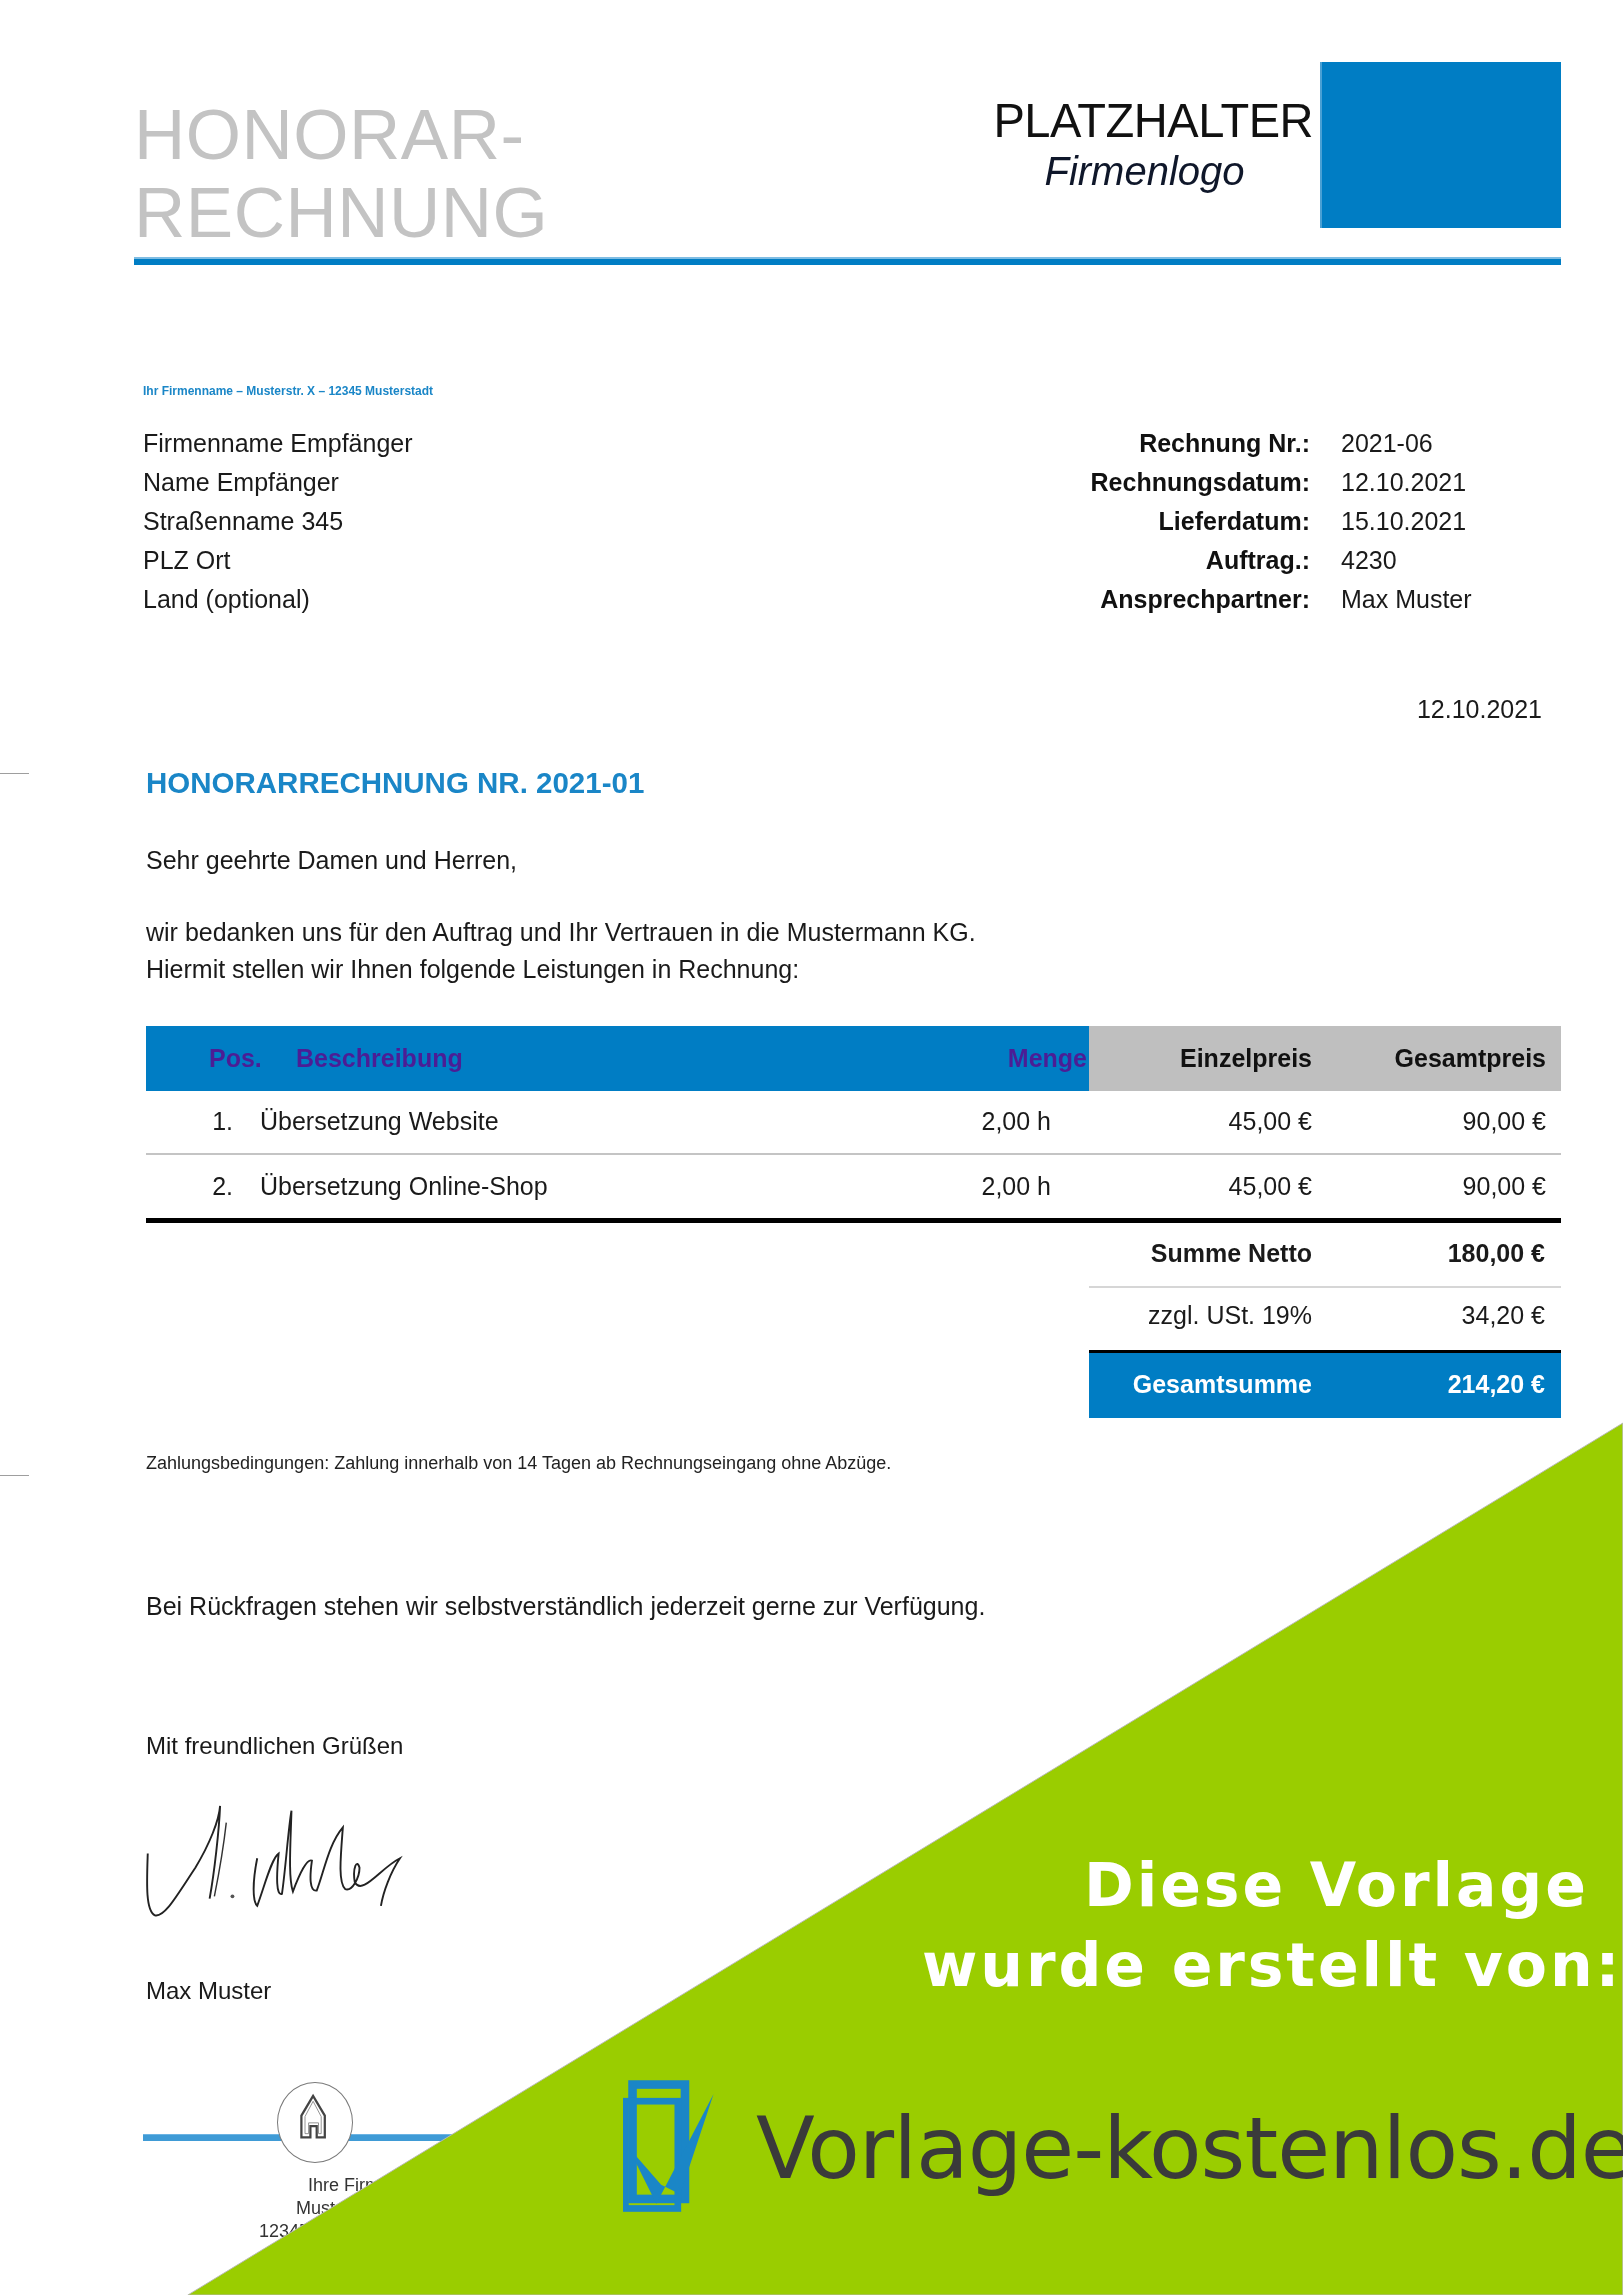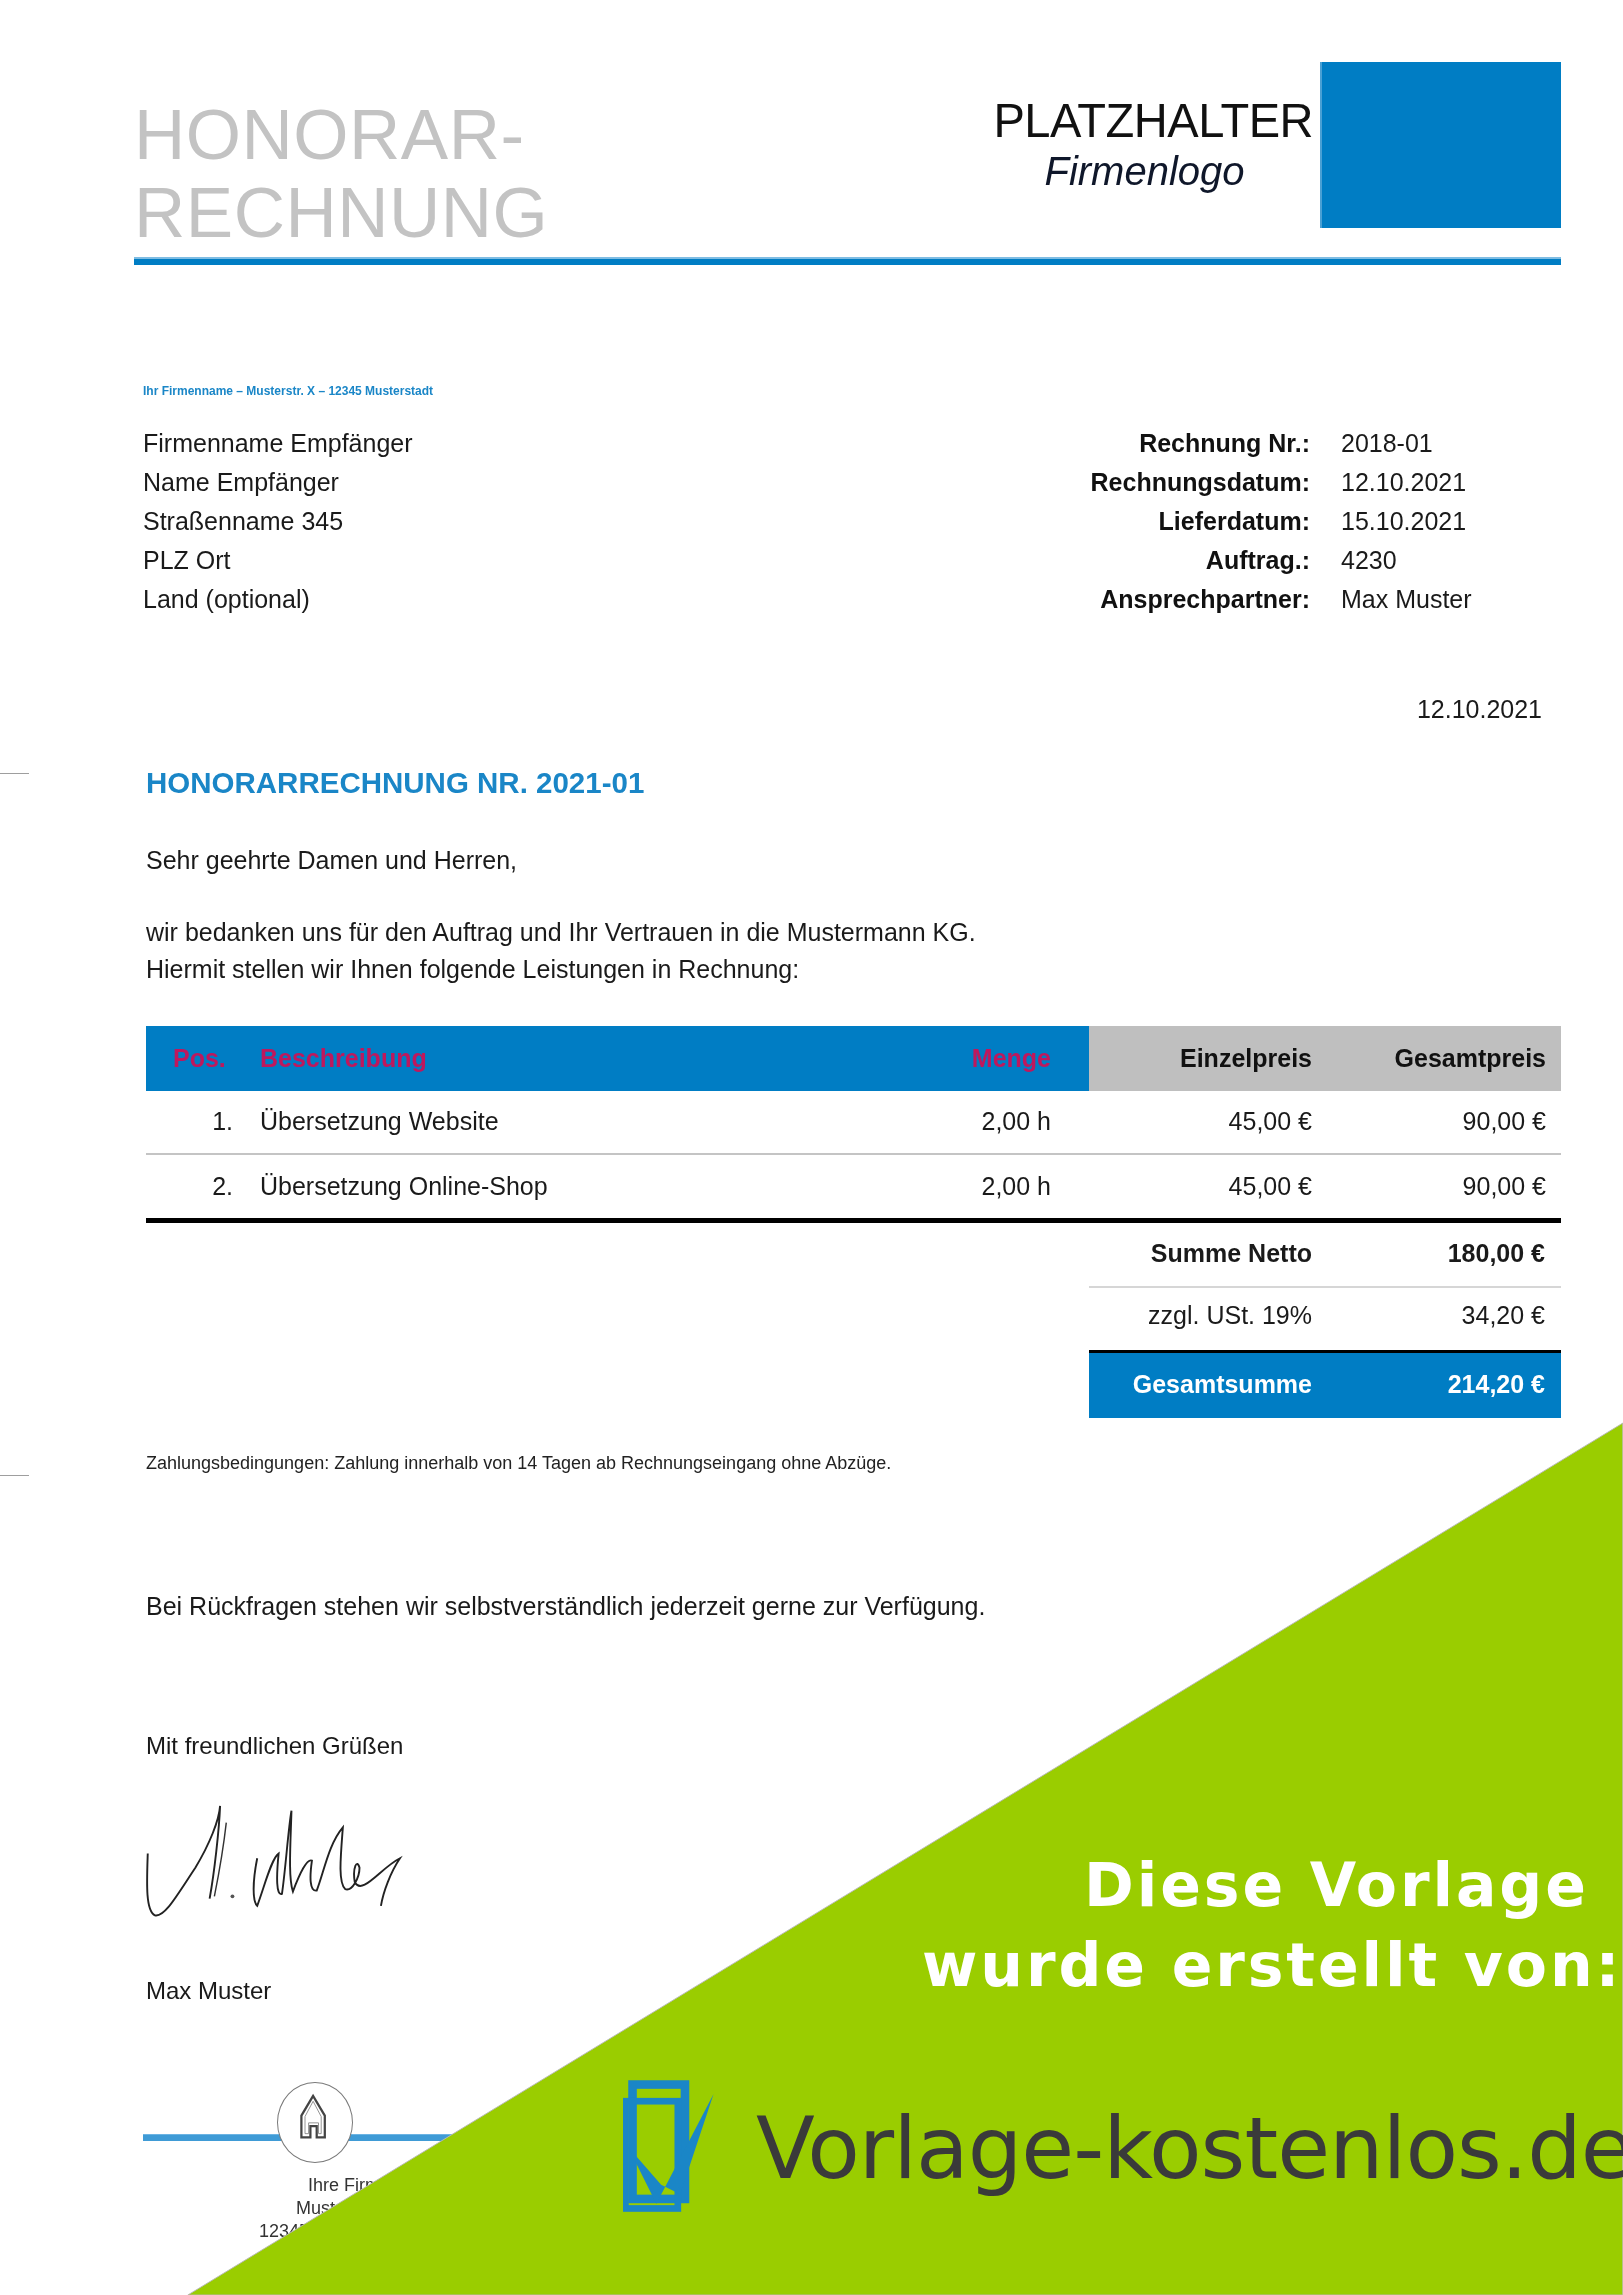--- a/index.html
+++ b/index.html
@@ -29,21 +29,21 @@
 
   .date-line { left: 1331px; width: 211px; text-align: right; top: 695px; font-size: 25px; }
 
   .heading { left: 146px; top: 766px; font-size: 29.5px; font-weight: bold; color: #1a86c7; }
   .body-text { left: 146px; font-size: 25px; color: #1a1a1a; }
 
   
   .th-blue { left: 146px; top: 1026px; width: 943px; height: 65px; background: #007dc4; }
   .th-gray { left: 1089px; top: 1026px; width: 472px; height: 65px; background: #bfbfbf; }
   .th { top: 1045px; font-size: 25px; font-weight: bold; line-height: 1.1; }
-  .th.white { color: #be185d; }
+  .th.white { color: #4c1d95; margin-left: 36px; }
   .th.dark { color: #111; }
   .td { font-size: 25px; color: #1a1a1a; line-height: 1.1; }
   .row-div { left: 146px; top: 1153px; width: 1415px; height: 1.9px; background: #c4c4c4; }
   .table-bottom { left: 146px; top: 1218px; width: 1415px; height: 4.8px; background: #000; }
 
   
   .sum-label { left: 1089px; width: 223px; text-align: right; font-size: 25px; line-height: 1.1; }
   .sum-value { left: 1331px; width: 214px; text-align: right; font-size: 25px; line-height: 1.1; }
   .sum-div-gray { left: 1089px; top: 1286px; width: 472px; height: 1.9px; background: #d6d6d6; }
   .sum-div-black { left: 1089px; top: 1350px; width: 472px; height: 2.9px; background: #000; }
@@ -80,21 +80,21 @@
 
 <div class="abs sender">Ihr Firmenname – Musterstr. X – 12345 Musterstadt</div>
 
 <div class="abs addr" style="top:429px">Firmenname Empfänger</div>
 <div class="abs addr" style="top:468px">Name Empfänger</div>
 <div class="abs addr" style="top:507px">Straßenname 345</div>
 <div class="abs addr" style="top:546px">PLZ Ort</div>
 <div class="abs addr" style="top:585px">Land (optional)</div>
 
 <div class="abs info-label" style="top:429px">Rechnung Nr.:</div>
-<div class="abs info-value" style="top:429px">2018-01</div>
+<div class="abs info-value" style="top:429px">2021-06</div>
 <div class="abs info-label" style="top:468px">Rechnungsdatum:</div>
 <div class="abs info-value" style="top:468px">12.10.2021</div>
 <div class="abs info-label" style="top:507px">Lieferdatum:</div>
 <div class="abs info-value" style="top:507px">15.10.2021</div>
 <div class="abs info-label" style="top:546px">Auftrag.:</div>
 <div class="abs info-value" style="top:546px">4230</div>
 <div class="abs info-label" style="top:585px">Ansprechpartner:</div>
 <div class="abs info-value" style="top:585px">Max Muster</div>
 
 <div class="abs date-line">12.10.2021</div>

